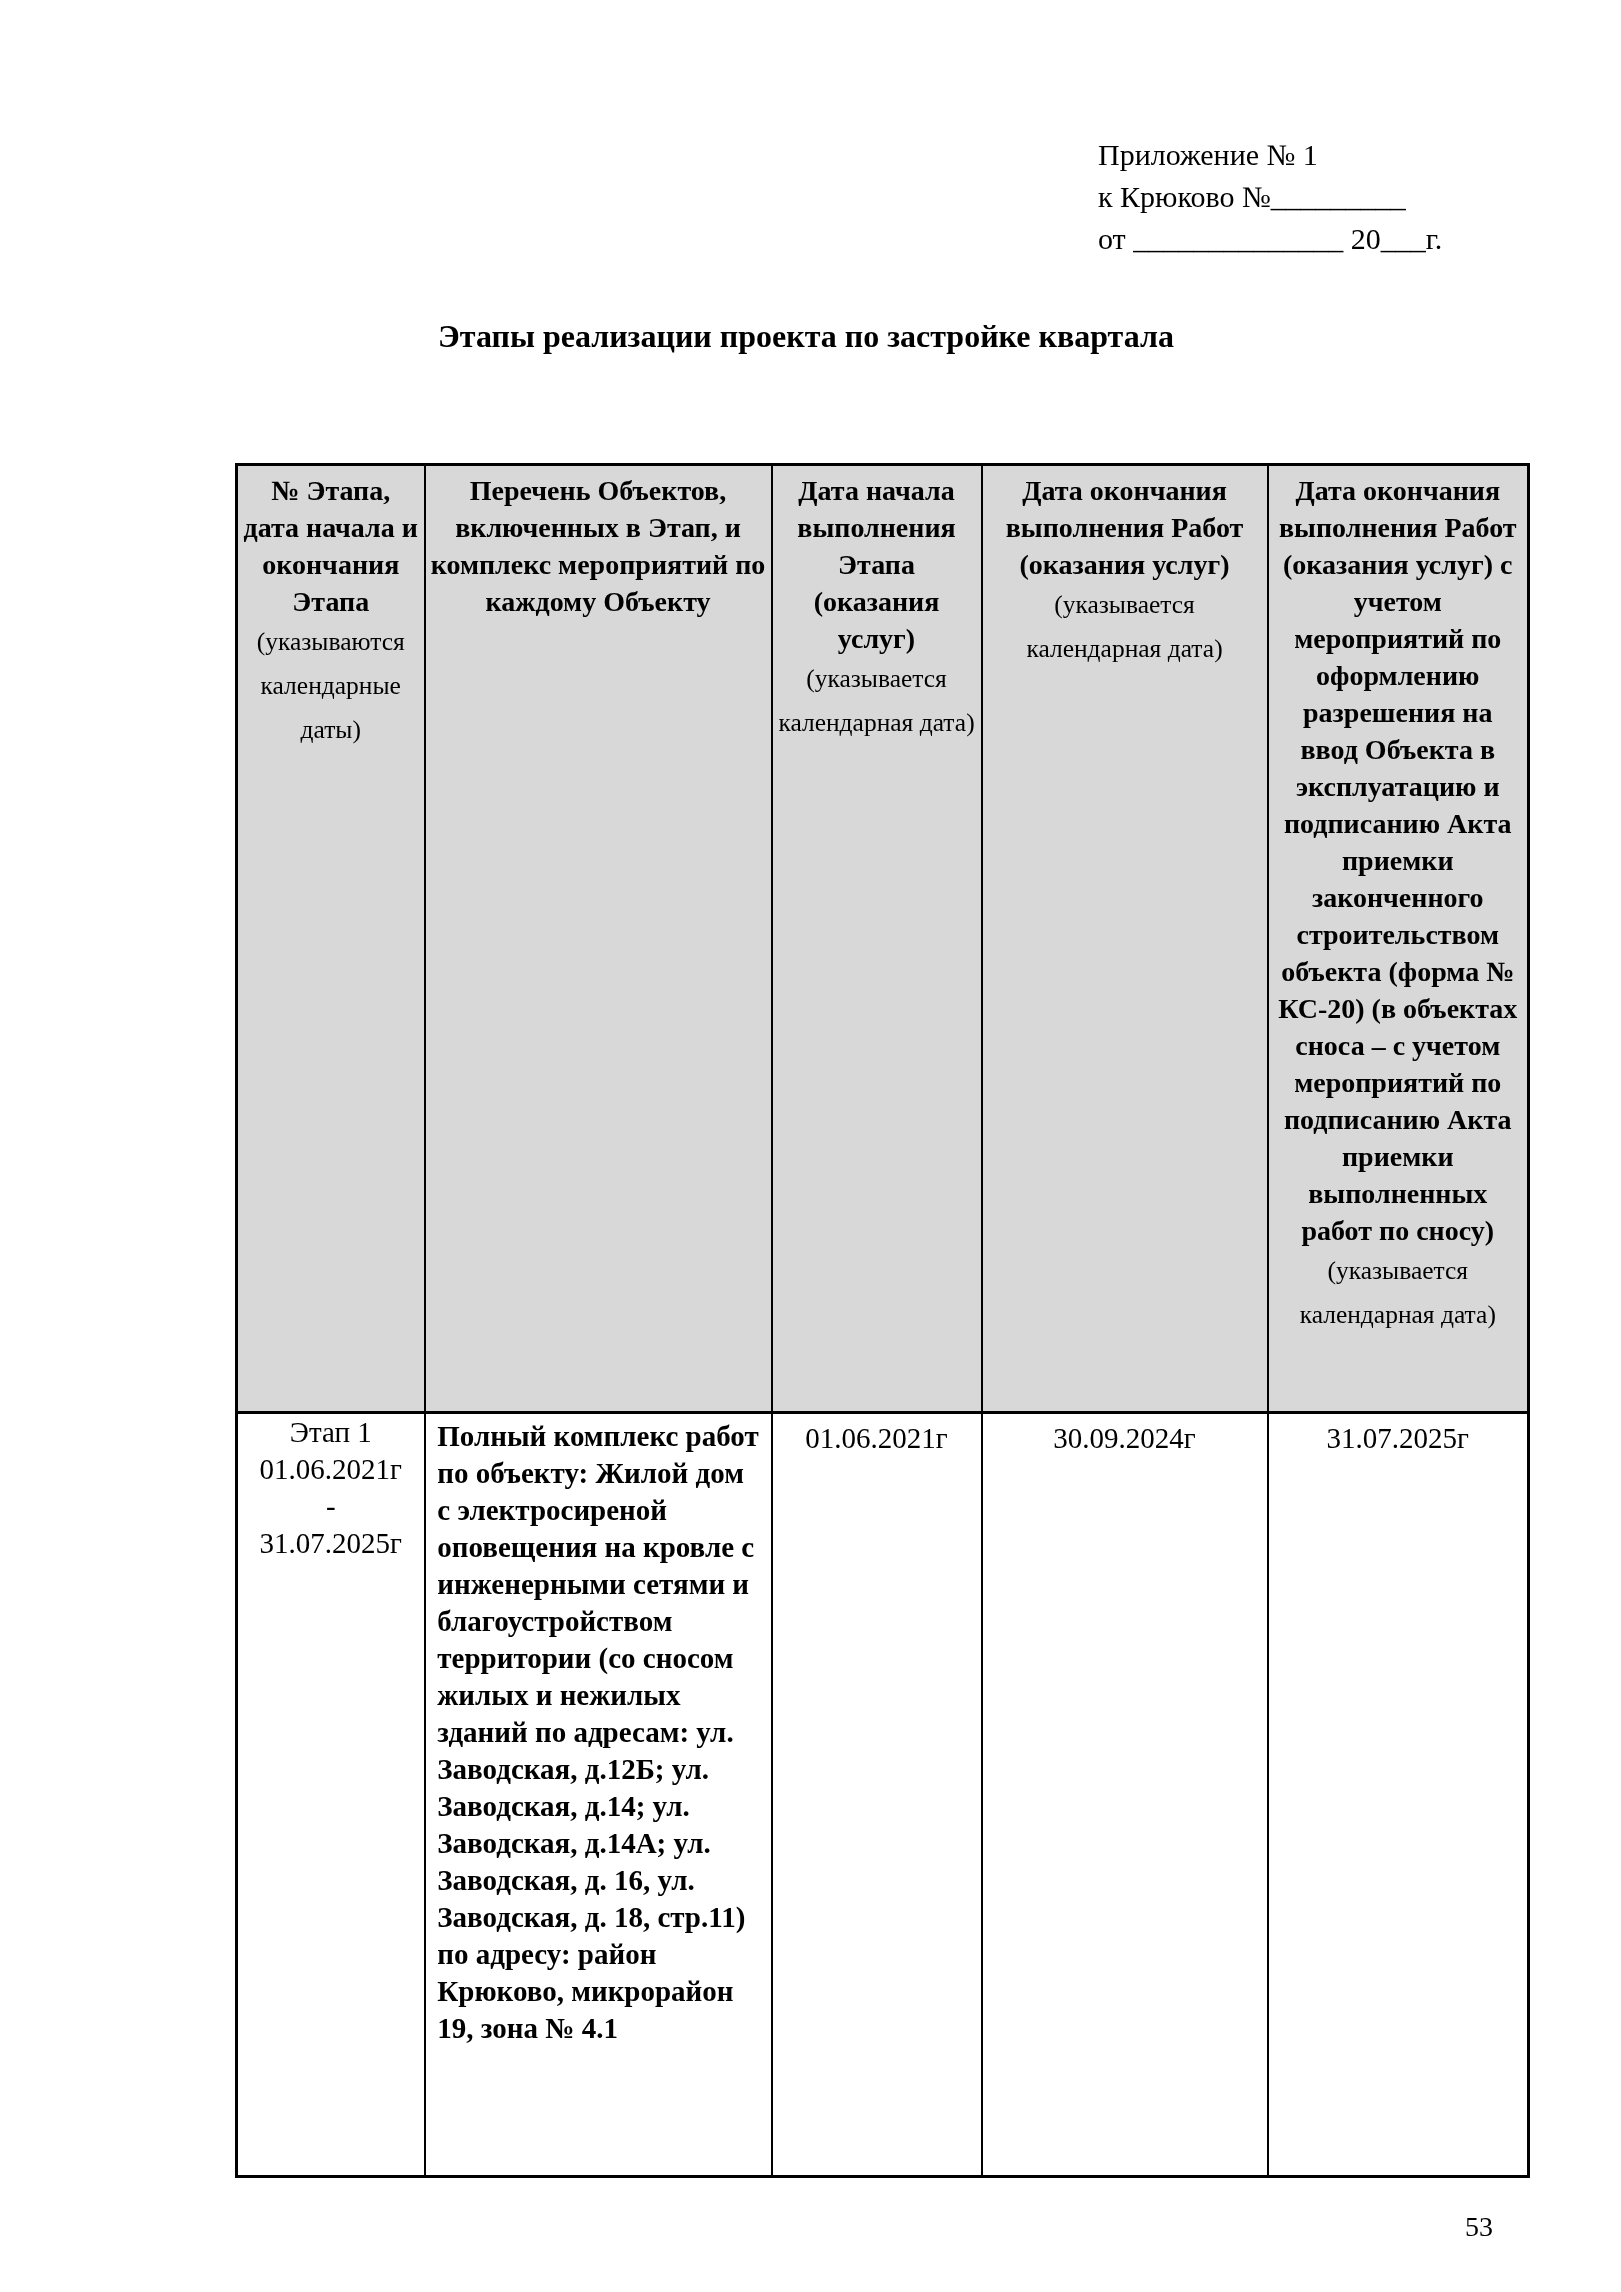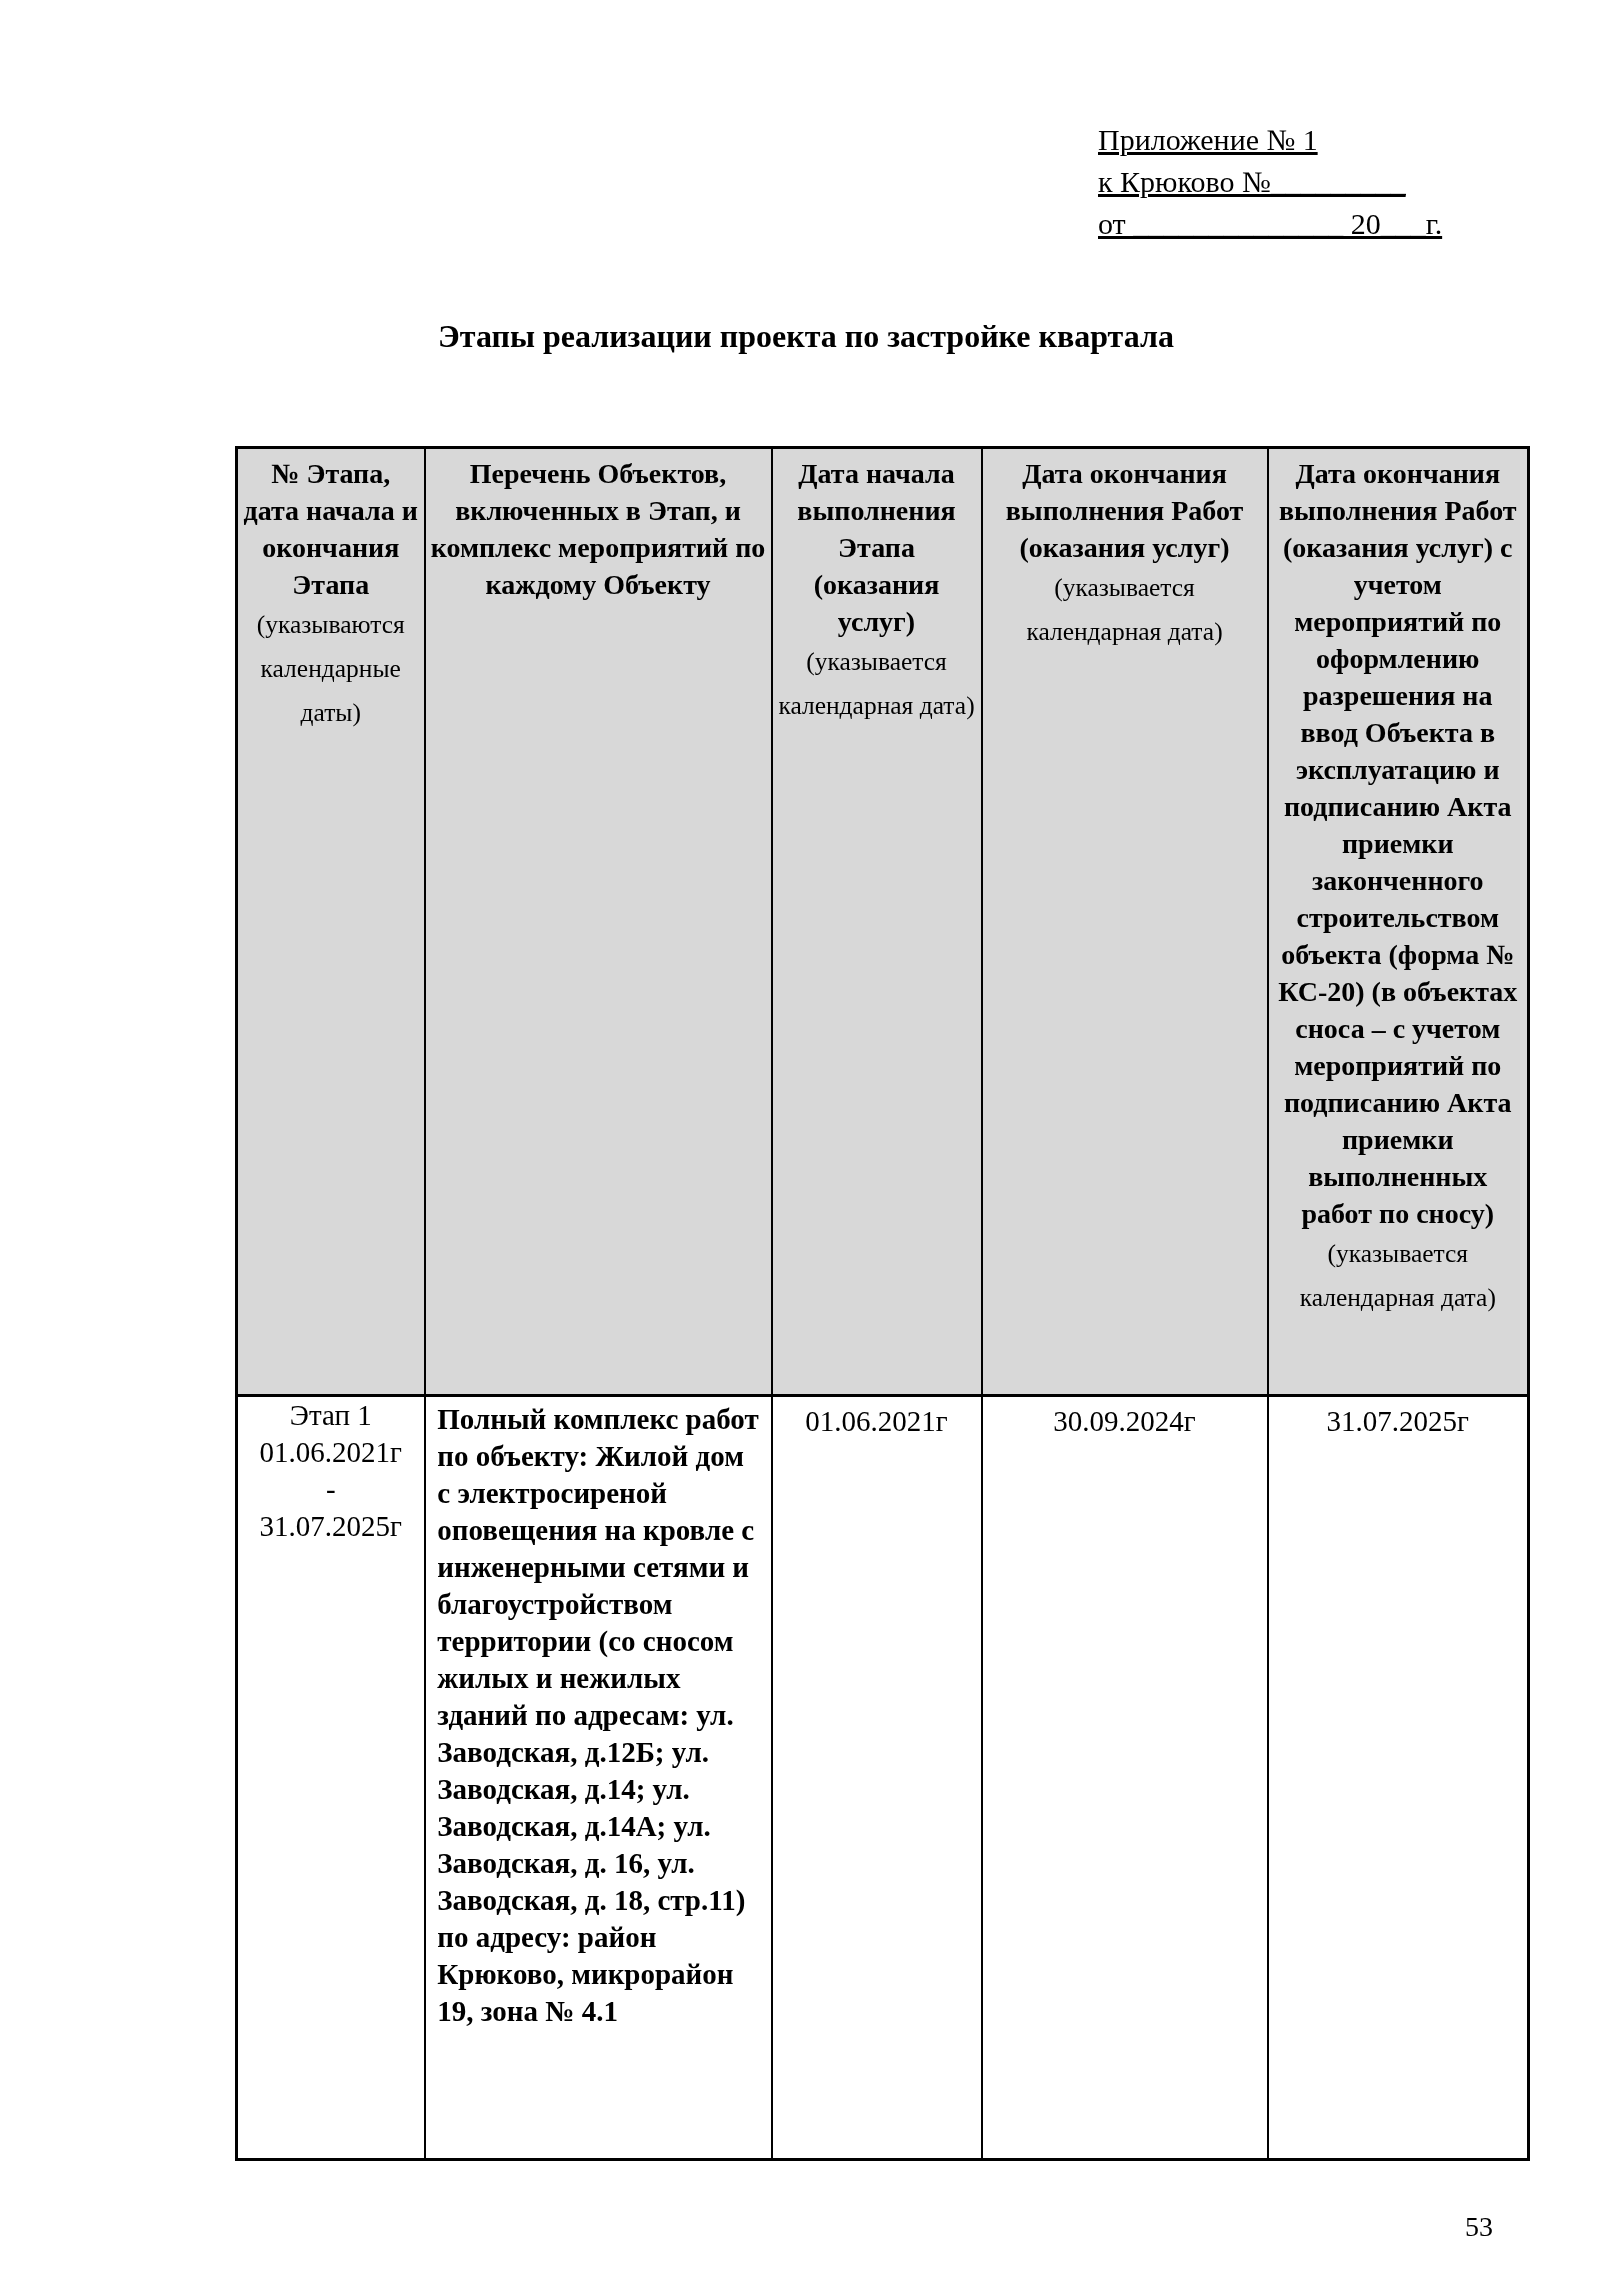--- a/index.html
+++ b/index.html
@@ -7,42 +7,41 @@
     width: 1621px; height: 2293px;
     background: #ffffff;
     font-family: "Liberation Serif", serif;
     color: #000000;
   }
   body { position: relative; overflow: hidden; }
 
   
   .appendix-block {
     position: absolute;
-    left: 1098px; top: 119px;
+    left: 1098px; top: 134px;
     font-size: 30px;
     line-height: 42px;
     white-space: nowrap;
-    text-decoration: underline;
   }
 
   
   .doc-title {
     position: absolute;
     left: 0; top: 318px;
     width: 1572px;
     text-align: center;
     font-weight: bold;
     font-size: 32px;
     padding-left: 40px;
   }
 
   
   .stages-table {
     position: absolute;
-    left: 235px; top: 446px;
+    left: 235px; top: 463px;
     width: 1292px;
     border-collapse: collapse;
     table-layout: fixed;
     border: 3.9px solid #000;
     padding-left: 36px;
   }
   .stages-table th, .stages-table td {
     border: 2px solid #000;
   }
   .stages-table thead th {

